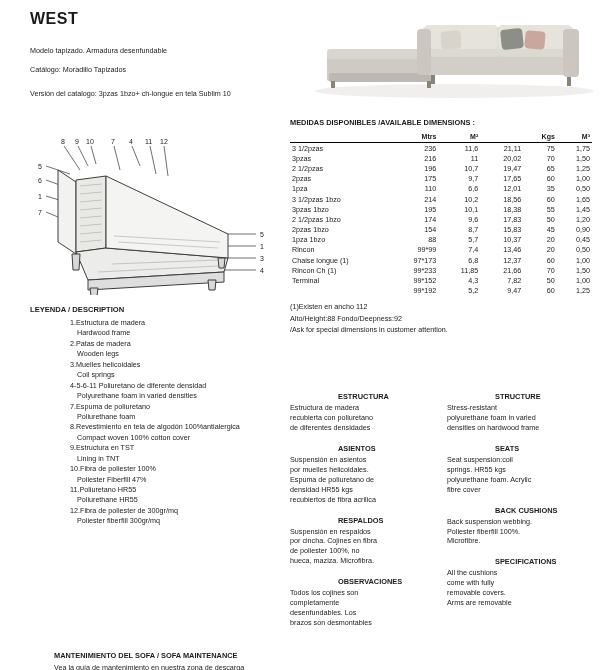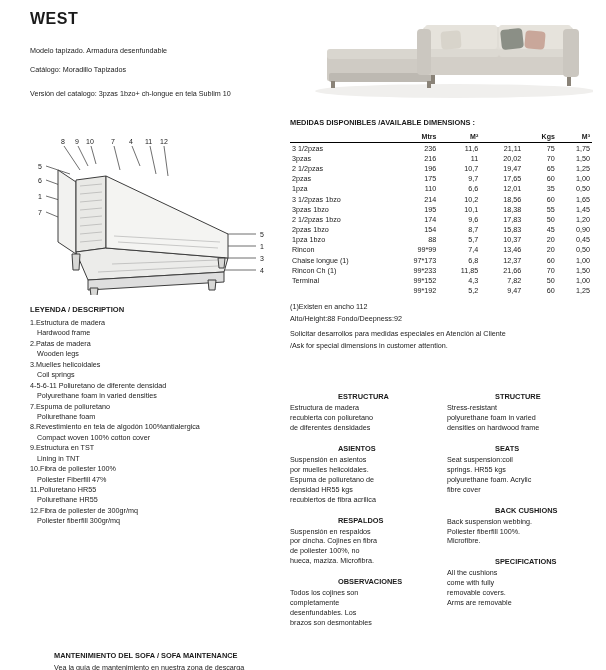--- a/index.html
+++ b/index.html
@@ -68,20 +68,21 @@
     margin-bottom: 4px;
   }
   .legend ul {
     list-style: none;
     margin: 0;
     padding: 0;
   }
   .legend li {
     font-size: 7.2px;
     line-height: 1.45;
+    margin-left: 40px;
   }
   .legend li.indent {
     padding-left: 7px;
   }
 
   
   .maintenance {
     position: absolute;
     left: 30px;
     top: 651px;
@@ -484,21 +485,20 @@
           <td>9,47</td>
           <td>60</td>
           <td>1,25</td>
         </tr>
       </tbody>
     </table>
 
     <div class="notes">
       <div>(1)Existen en ancho 112</div>
       <div>Alto/Height:88         Fondo/Deepness:92</div>
-      <div class="attention">Solicitar desarrollos para medidas especiales en Atención al Cliente</div>
       <div>/Ask for special dimensions in customer attention.</div>
     </div>
   </div>
 
   <div class="spec-cols">
     <div class="spec-col">
       <div class="spec-block">
         <h4>ESTRUCTURA</h4>
         <p style="white-space:pre-line">Estructura de madera
 recubierta con poliuretano

